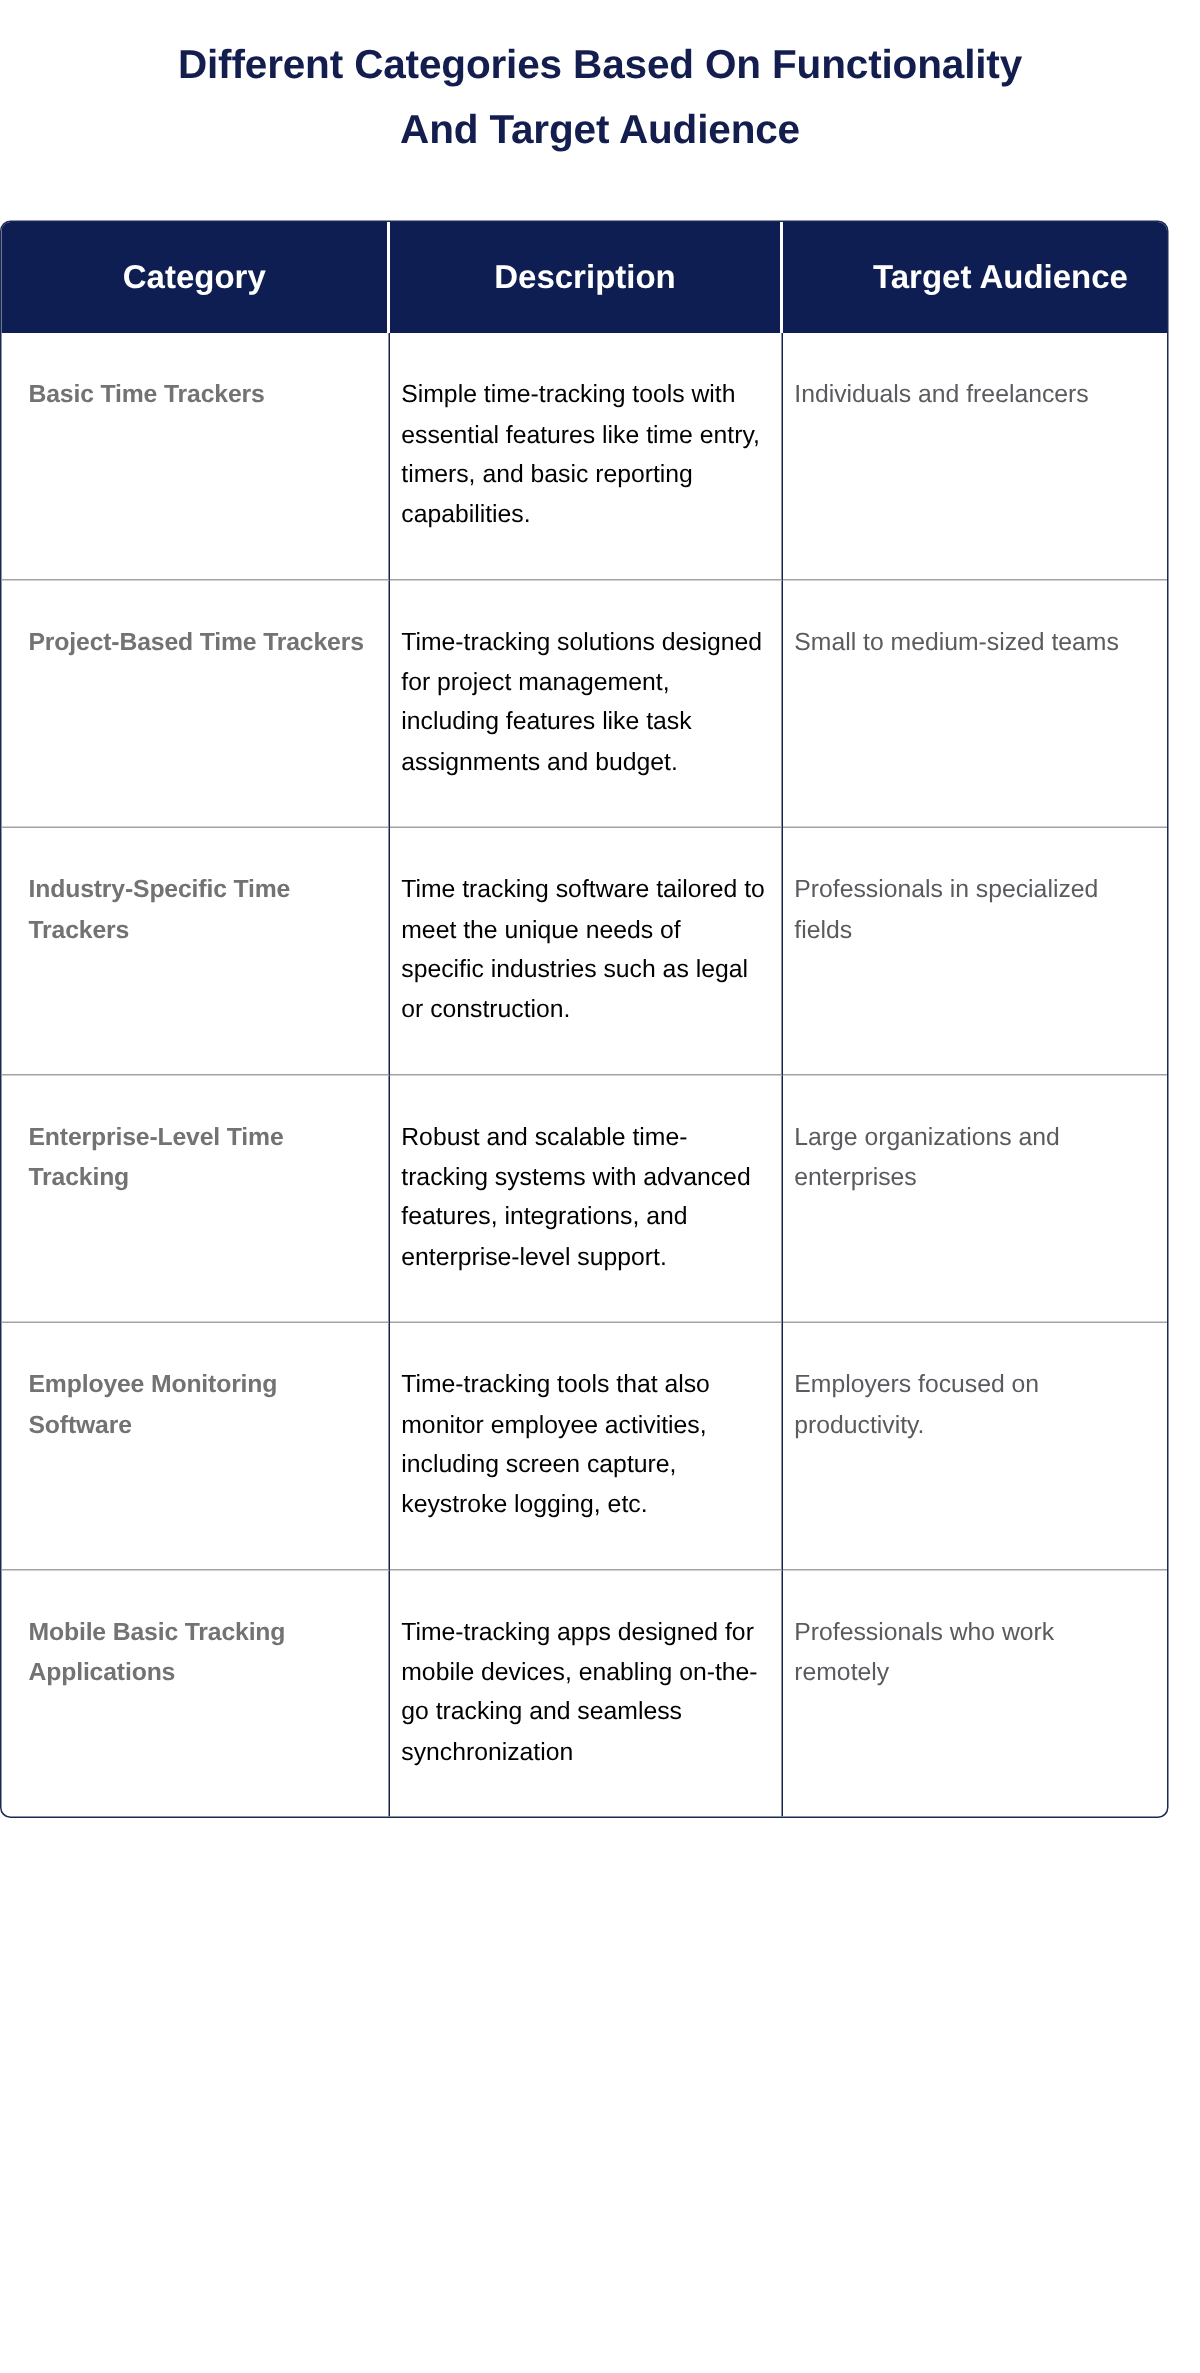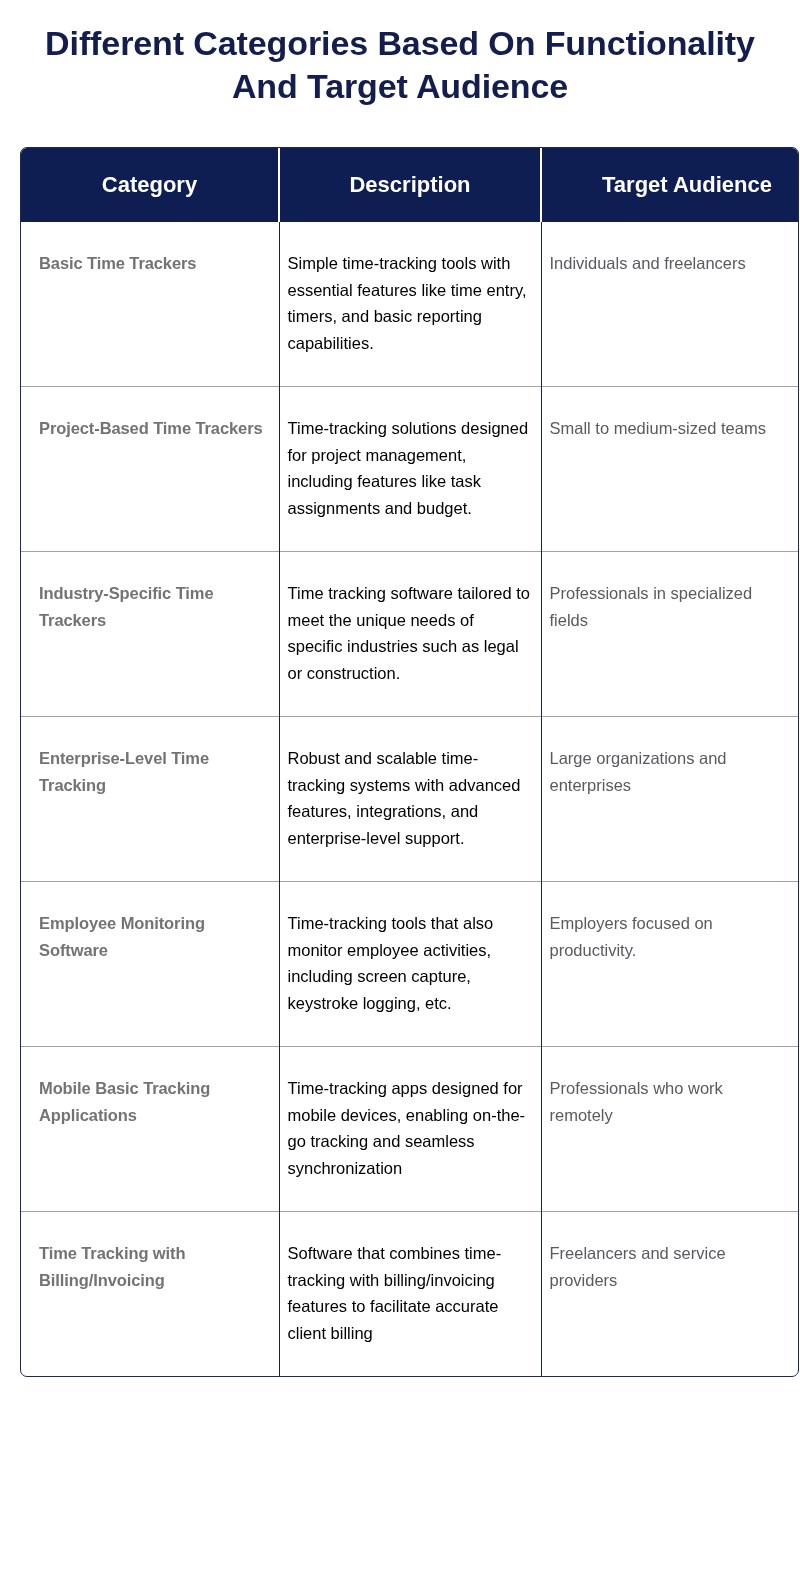--- a/index.html
+++ b/index.html
@@ -20,32 +20,32 @@
     background: #ffffff;
   }
 
   
   .title {
     position: absolute;
     left: 0;
     top: 22px;
     width: 800px;
     text-align: center;
-    font-size: 34px;
+    font-size: 27px;
     line-height: 43px;
     font-weight: bold;
     color: #131E4F;
     letter-spacing: -0.1px;
   }
   .title .line { display: block; }
 
   
   .table-wrap {
     position: absolute;
-    left: 20px;
+    left: 0;
     top: 147px;
     width: 779px;
     border: 1px solid #1b2a52;
     border-radius: 7px;
     overflow: hidden;
     box-sizing: border-box;
     background: #ffffff;
   }
   table.tbl {
     width: 100%;
@@ -144,22 +144,17 @@
         <tr>
           <td class="cat">Employee Monitoring Software</td>
           <td class="desc">Time-tracking tools that also monitor employee activities, including screen capture, keystroke logging, etc.</td>
           <td class="aud">Employers focused on productivity.</td>
         </tr>
         <tr>
           <td class="cat">Mobile Basic Tracking Applications</td>
           <td class="desc">Time-tracking apps designed for mobile devices, enabling on-the-go tracking and seamless synchronization</td>
           <td class="aud">Professionals who work remotely</td>
         </tr>
-        <tr>
-          <td class="cat">Time Tracking with Billing/Invoicing</td>
-          <td class="desc">Software that combines time-tracking with billing/invoicing features to facilitate accurate client billing</td>
-          <td class="aud">Freelancers and service providers</td>
-        </tr>
       </tbody>
     </table>
   </div>
 
 </div>
 
 </body></html>

